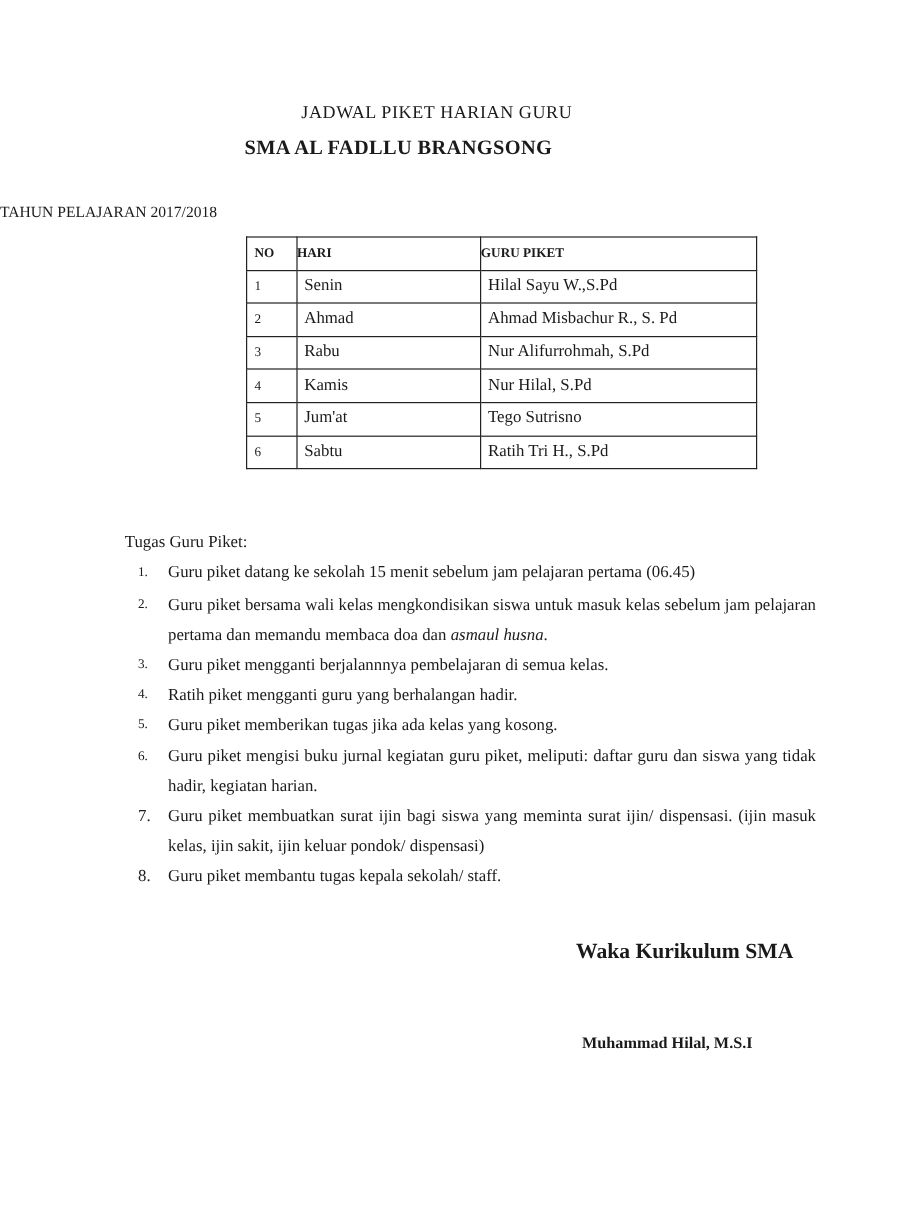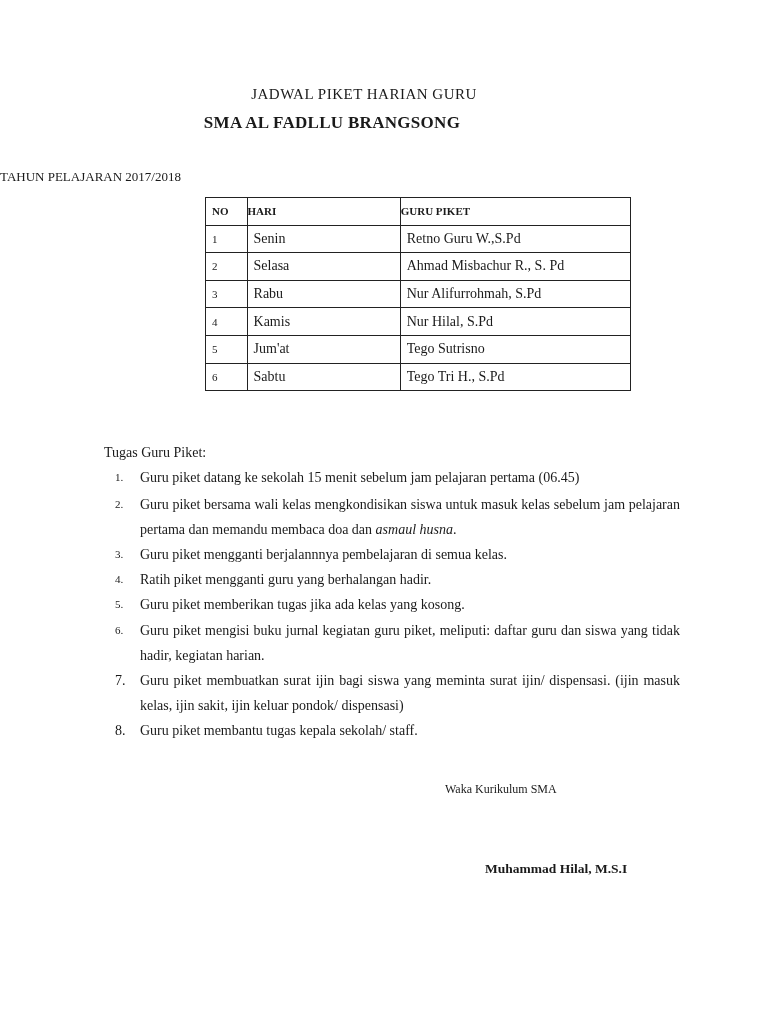--- a/index.html
+++ b/index.html
@@ -84,23 +84,23 @@
       font-size: 11px;
     }
     .task .num.big { font-size: 14px; }
     .task .txt {
       margin-left: 25px;
       text-align: justify;
     }
     .task .txt em { font-style: italic; }
 
     .sig-role {
-      left: 445px; top: 782px;
-      font-size: 12px;
-      font-weight: normal;
+      left: 480px; top: 782px;
+      font-size: 18px;
+      font-weight: bold;
     }
     .sig-name {
       left: 485px; top: 861px;
       font-size: 13.5px;
       font-weight: bold;
     }
   </style>
 </head>
 <body>
 
@@ -118,46 +118,46 @@
     <tr>
       <th class="col-no">NO</th>
       <th>HARI</th>
       <th>GURU PIKET</th>
     </tr>
   </thead>
   <tbody>
     <tr>
       <td class="cell-no">1</td>
       <td>Senin</td>
-      <td>Retno Guru W.,S.Pd</td>
+      <td>Hilal Sayu W.,S.Pd</td>
     </tr>
     <tr>
       <td class="cell-no">2</td>
-      <td>Selasa</td>
+      <td>Ahmad</td>
       <td>Ahmad Misbachur R., S. Pd</td>
     </tr>
     <tr>
       <td class="cell-no">3</td>
       <td>Rabu</td>
       <td>Nur Alifurrohmah, S.Pd</td>
     </tr>
     <tr>
       <td class="cell-no">4</td>
       <td>Kamis</td>
       <td>Nur Hilal, S.Pd</td>
     </tr>
     <tr>
       <td class="cell-no">5</td>
       <td>Jum'at</td>
       <td>Tego Sutrisno</td>
     </tr>
     <tr>
       <td class="cell-no">6</td>
       <td>Sabtu</td>
-      <td>Tego Tri H., S.Pd</td>
+      <td>Ratih Tri H., S.Pd</td>
     </tr>
   </tbody>
 </table>
 
 <div class="abs tasks-heading">Tugas Guru Piket:</div>
 
 <div class="abs task" style="top:465px;">
   <span class="num">1.</span>
   <div class="txt">Guru piket datang ke sekolah 15 menit sebelum jam pelajaran pertama (06.45)</div>
 </div>

